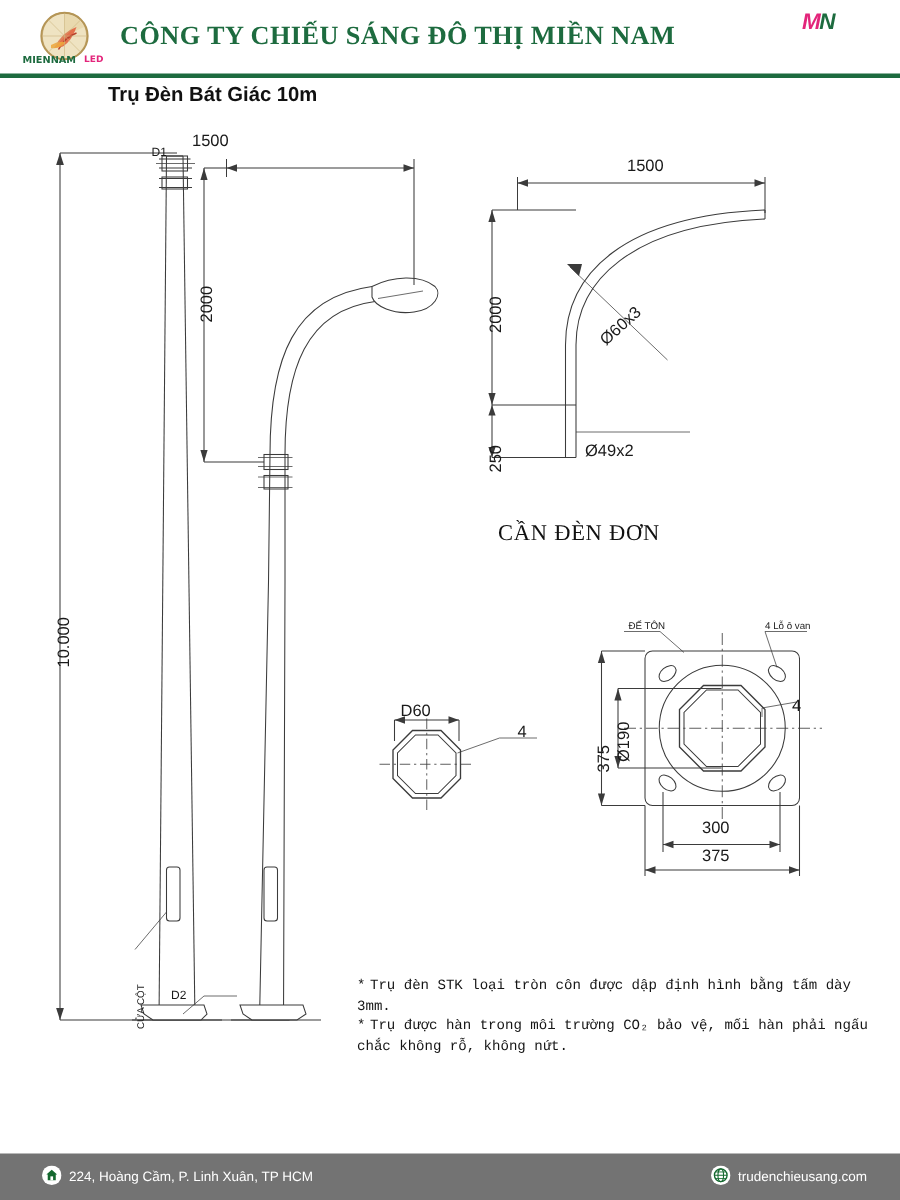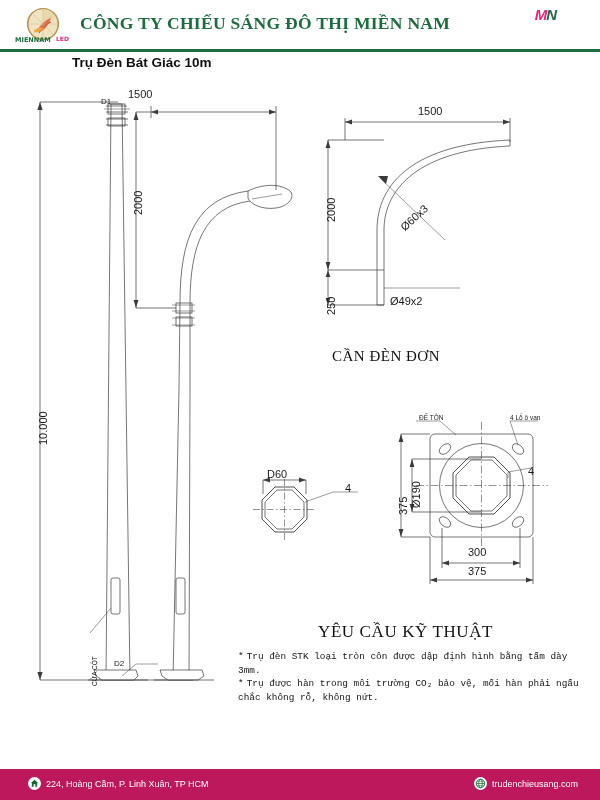--- a/index.html
+++ b/index.html
@@ -67,21 +67,21 @@
     position:absolute;left:238px;top:650px;width:350px;
     font-family:Liberation Mono, monospace;font-size:9.4px;
     line-height:13.6px;color:#151515;
   }
   .spec-list p{margin:0 0 0 0;text-indent:0;}
   .spec-list .star{margin-right:3px;}
 
   
   .footer{
     position:absolute;left:0;bottom:0;width:600px;height:31px;
-    background:#be185d;
+    background:#737373;
   }
   .f-item{
     position:absolute;top:8px;display:flex;align-items:center;gap:5px;
     color:#ffffff;font-size:9px;white-space:nowrap;
   }
   .f-left{left:28px;}
   .f-right{right:22px;}
   .f-ico{width:13px;height:13px;flex:0 0 13px;}
 </style>
 </head>
@@ -314,21 +314,20 @@
   </svg>
 
   <div class="dim-txt xs" style="left:419px;top:414px;">ĐẾ TÔN</div>
   <div class="dim-txt xs" style="left:510px;top:414px;">4 Lỗ ô van</div>
   <div class="dim-txt rot90" style="left:410px;top:508px;">Ø190</div>
   <div class="dim-txt rot90" style="left:397px;top:515px;">375</div>
   <div class="dim-txt" style="left:528px;top:465px;">4</div>
   <div class="dim-txt" style="left:468px;top:546px;">300</div>
   <div class="dim-txt" style="left:468px;top:565px;">375</div>
 
-  <div class="spec-title">YÊU CẦU KỸ THUẬT</div>
   <div class="spec-list">
     <p><span class="star">*</span><span>Trụ đèn STK loại tròn côn được dập định hình bằng tấm dày 3mm.</span></p>
     <p><span class="star">*</span><span>Trụ được hàn trong môi trường CO₂ bảo vệ, mối hàn phải ngấu chắc không rỗ, không nứt.</span></p>
   </div>
 
   <div class="footer">
     <div class="f-item f-left">
       <svg class="f-ico" viewBox="0 0 16 16">
         <circle cx="8" cy="8" r="8" fill="#ffffff"></circle>
         <path d="M8 3.4 L12.4 7.4 L11.3 7.4 L11.3 12.1 L4.7 12.1 L4.7 7.4 L3.6 7.4 Z" fill="#14682f"></path>

